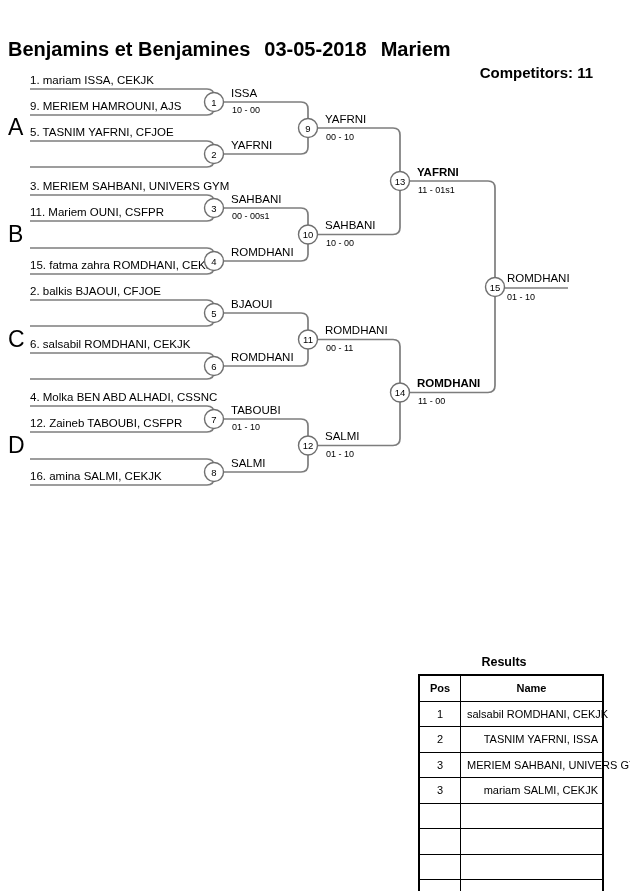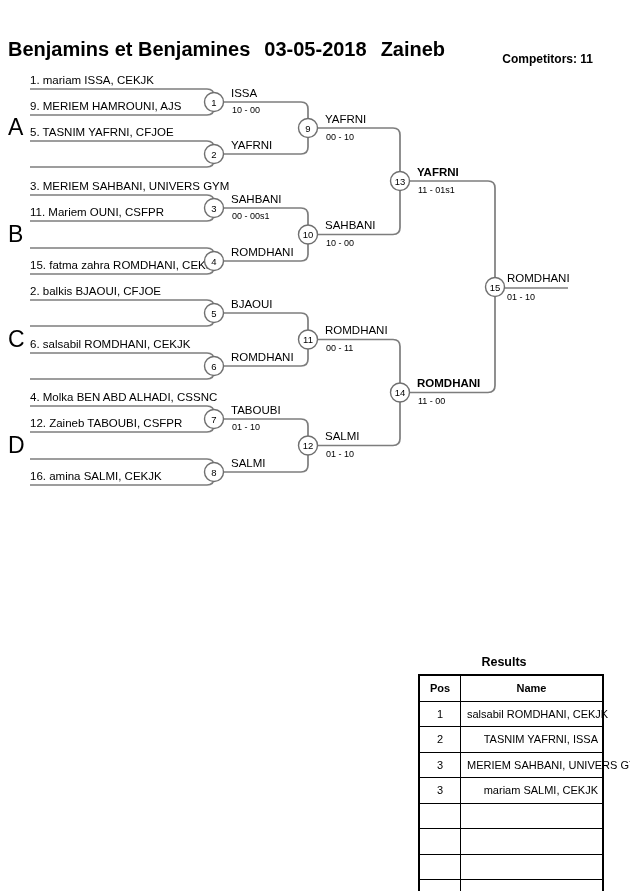--- a/index.html
+++ b/index.html
@@ -11,22 +11,22 @@
     overflow:hidden;
   }
   .title-row {
     position:absolute; top:21px; left:8px;
     display:flex; gap:14px;
     font-weight:bold; font-size:20px; color:#000;
     white-space:nowrap;
     margin-top:17px;
   }
   .competitors {
-    position:absolute; top:52px; right:37px;
-    font-weight:bold; font-size:12px; color:#000;
+    position:absolute; top:64px; right:37px;
+    font-weight:bold; font-size:15px; color:#000;
   }
   svg.bracket { position:absolute; top:0; left:0; }
   svg.bracket path { fill:none; stroke:#7d7d7d; stroke-width:1.7; }
   svg.bracket circle { fill:#ffffff; stroke:#6f6f6f; stroke-width:1.4; }
   svg.bracket text { fill:#000000; }
   .name   { font-size:11.5px; }
   .winner { font-size:11.5px; }
   .winner.bold { font-weight:bold; }
   .score  { font-size:9px; }
   .circle-num { font-size:9.5px; text-anchor:middle; }
@@ -49,21 +49,21 @@
   .results-table th { font-weight:bold; text-align:center; }
   .results-table .pos-col { width:32px; text-align:center; }
   .results-table .name-cell { text-align:right; padding-left:6px; white-space:nowrap; overflow:visible; }
 </style>
 </head>
 <body>
 
 <div class="title-row">
   <span>Benjamins et Benjamines</span>
   <span>03-05-2018</span>
-  <span>Zaineb</span>
+  <span>Mariem</span>
 </div>
 <div class="competitors">Competitors: 11</div>
 
 <svg class="bracket" width="630" height="540" viewBox="0 0 630 540">
 
   <path d="M30 89 H207 Q214 89 214 96 M30 115 H207 Q214 115 214 108"></path>
   <path d="M30 141 H207 Q214 141 214 148 M30 167 H207 Q214 167 214 160"></path>
   <path d="M30 195 H207 Q214 195 214 202 M30 221 H207 Q214 221 214 214"></path>
   <path d="M30 248 H207 Q214 248 214 255 M30 274 H207 Q214 274 214 267"></path>
   <path d="M30 300 H207 Q214 300 214 307 M30 326 H207 Q214 326 214 319"></path>

